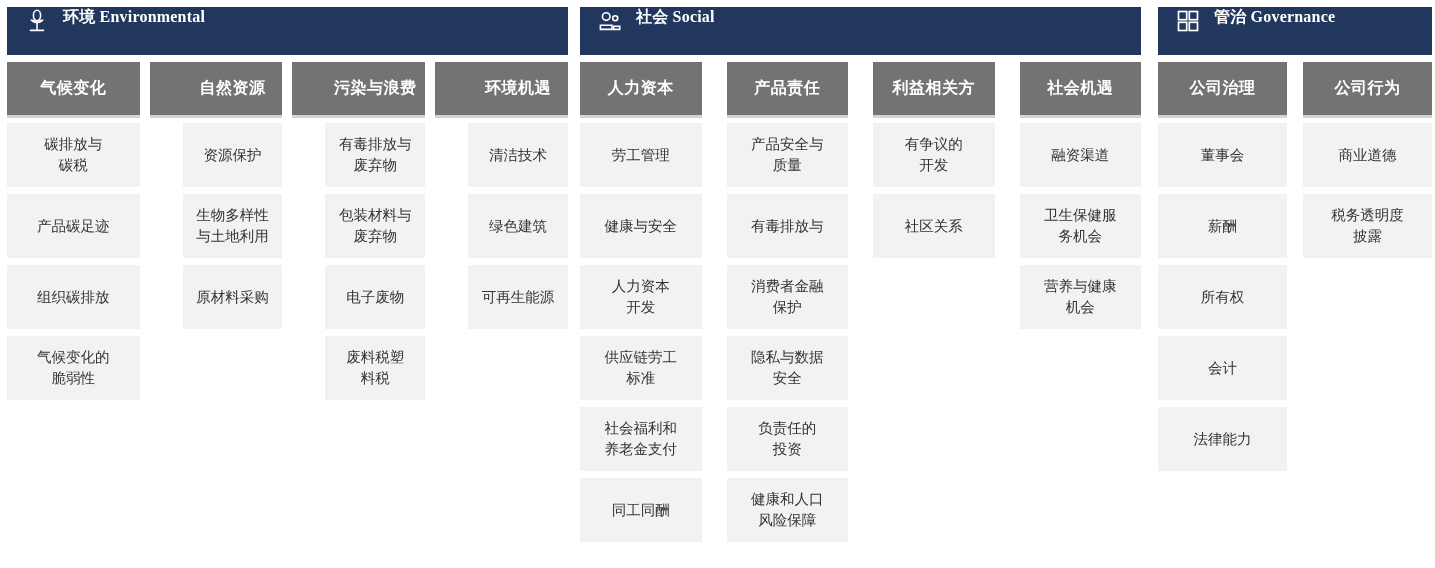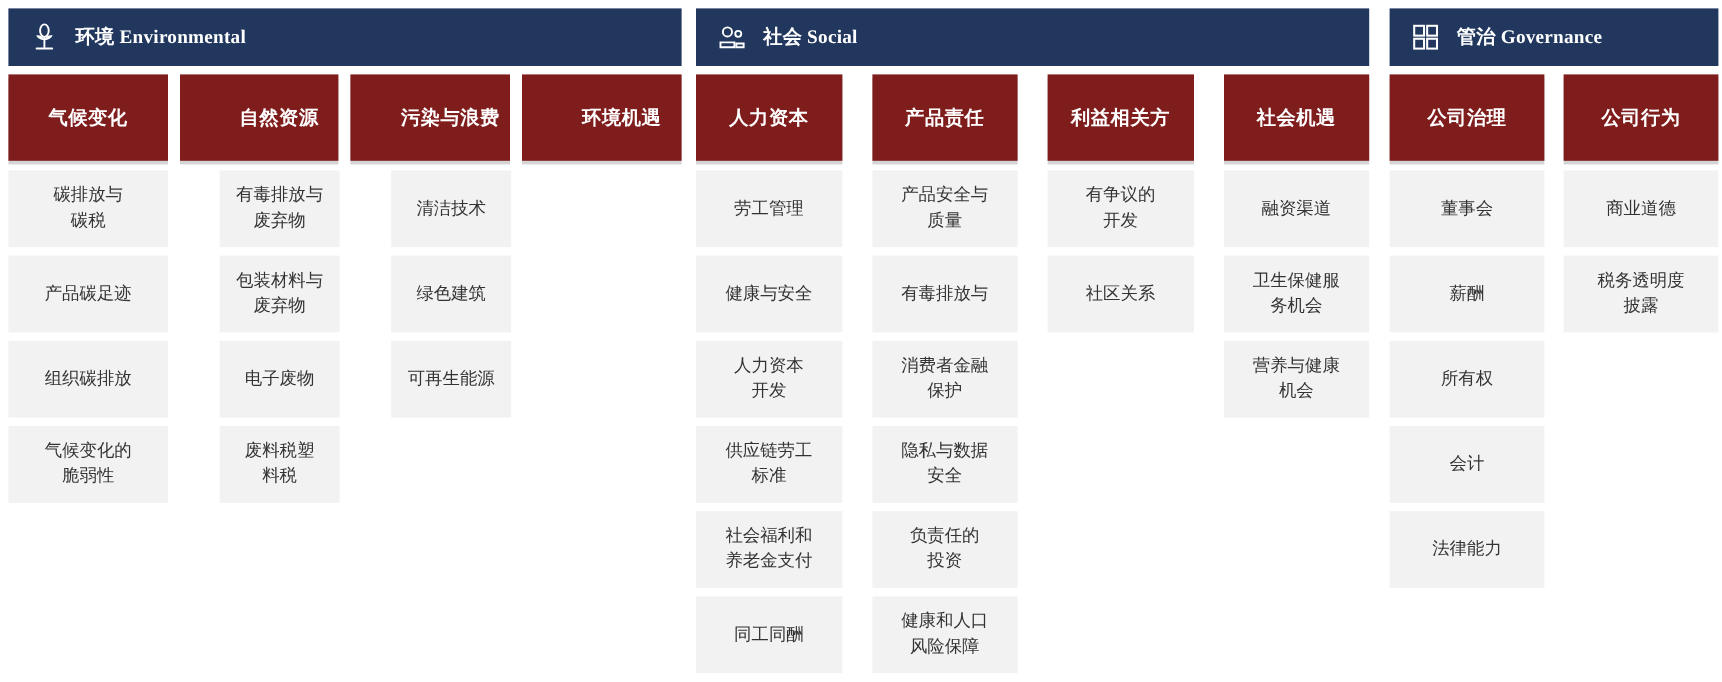--- a/index.html
+++ b/index.html
@@ -21,21 +21,20 @@
   .panel { display: flex; flex-direction: column; }
   .panel-env  { width: 561px; }
   .panel-soc  { width: 561px; margin-left: 12px; }
   .panel-gov  { width: 274px; margin-left: 17px; }
 
   
   .section-header {
     height: 48px;
     background: #21375e;
     display: flex;
-    align-items: center;
     padding-left: 16px;
     color: #ffffff;
   }
   .section-icon {
     width: 28px;
     height: 28px;
     flex: 0 0 28px;
     display: flex;
     align-items: center;
     justify-content: center;
@@ -46,22 +45,22 @@
     font-size: 16px;
     font-weight: 700;
     letter-spacing: .2px;
     white-space: nowrap;
     font-family: "Liberation Serif", "DejaVu Serif", serif;
   }
 
   
   .col-head-row { display: flex; margin-top: 7px; }
   .col-head {
-    height: 72px;
-    background: #7f1d1d;
+    height: 53px;
+    background: #737373;
     color: #ffffff;
     display: flex;
     align-items: center;
     justify-content: center;
     font-size: 16px;
     font-weight: 700;
     letter-spacing: .5px;
     box-shadow: 0 3px 0 0 #d4d4d4;
     font-family: "Liberation Serif", "DejaVu Serif", serif;
   }
@@ -123,20 +122,27 @@
     <div class="cols">
       <div class="col">
         <div class="cell">碳排放与
 碳税</div>
         <div class="cell">产品碳足迹</div>
         <div class="cell">组织碳排放</div>
         <div class="cell">气候变化的
 脆弱性</div>
       </div>
       <div class="col">
+        <div class="cell">资源保护</div>
+        <div class="cell">生物多样性
+与土地利用</div>
+        <div class="cell">原材料采购</div>
+        <div class="cell empty"></div>
+      </div>
+      <div class="col">
         <div class="cell">有毒排放与
 废弃物</div>
         <div class="cell">包装材料与
 废弃物</div>
         <div class="cell">电子废物</div>
         <div class="cell">废料税塑
 料税</div>
       </div>
       <div class="col">
         <div class="cell">清洁技术</div>

